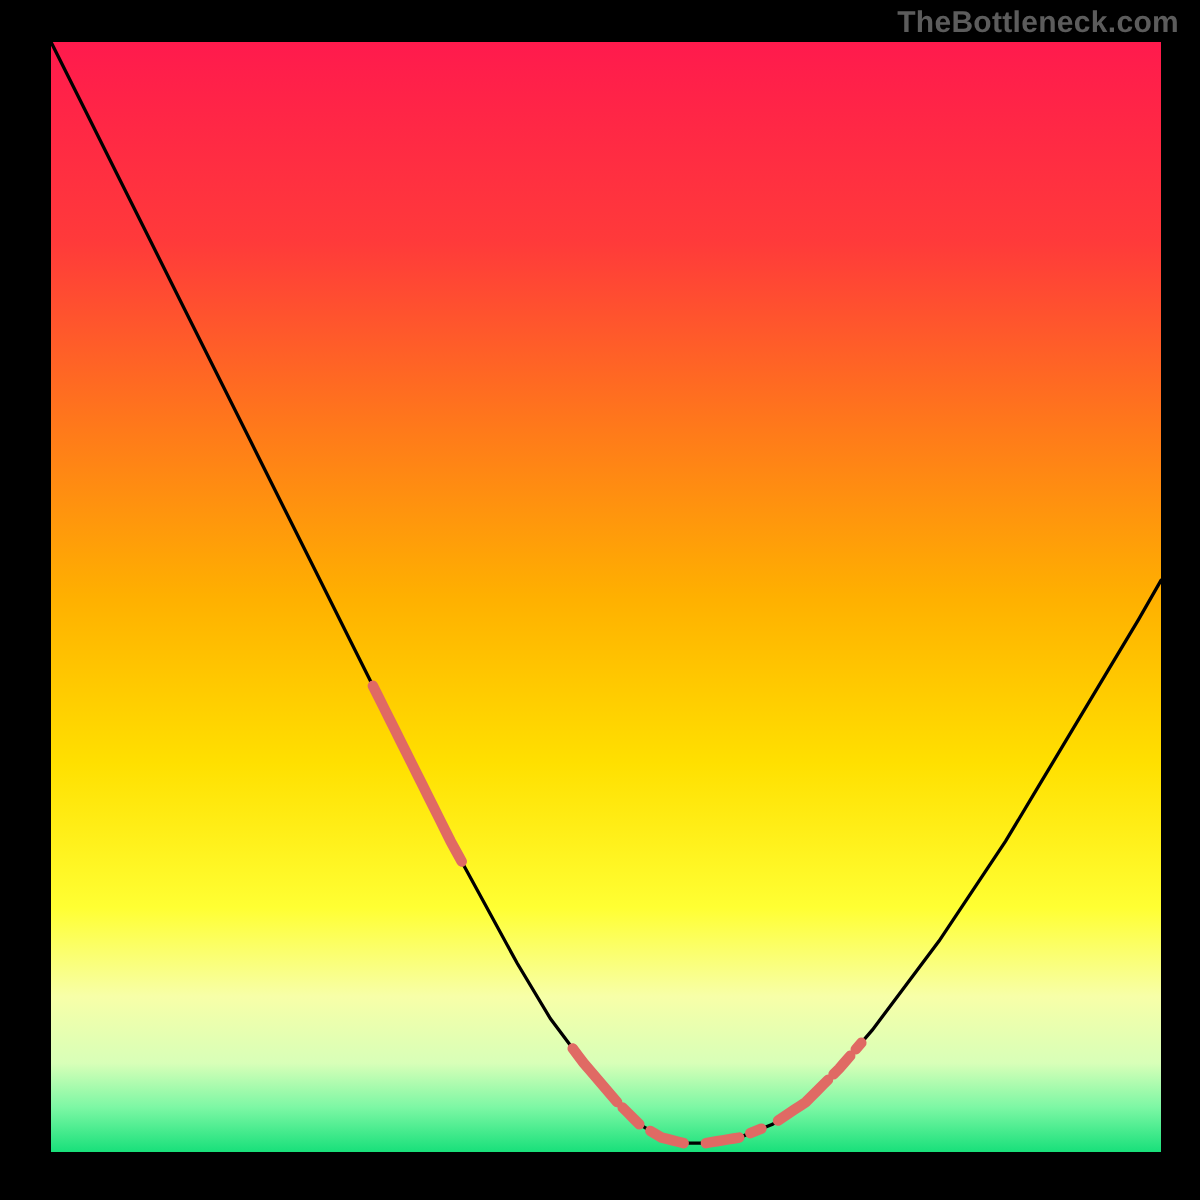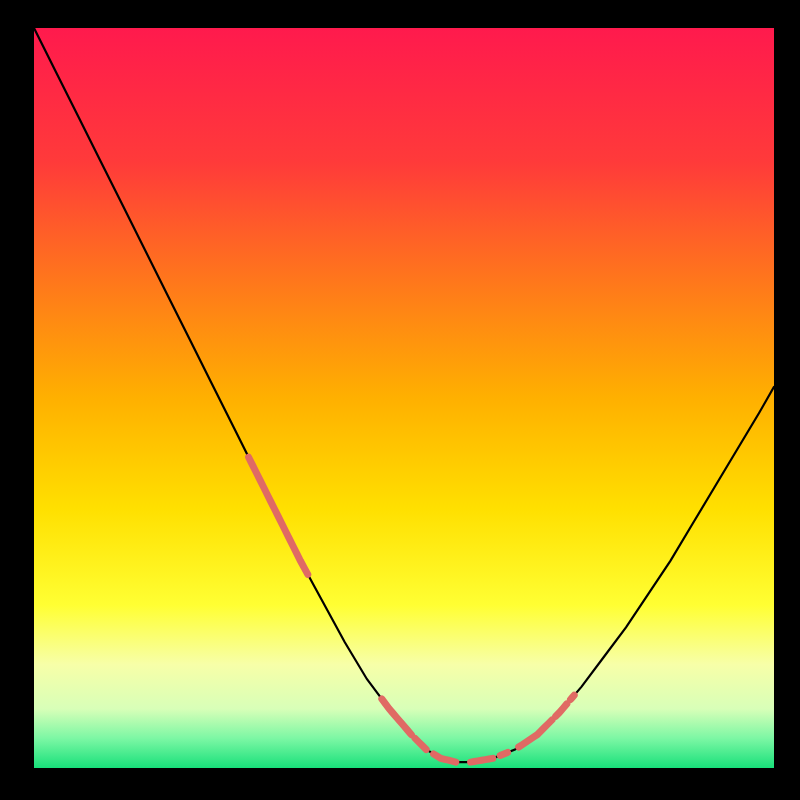--- a/index.html
+++ b/index.html
@@ -65,13 +65,14 @@
           <path d="M399.60 725.94 L403.30 728.16 L407.00 730.38 L410.70 731.30 L414.40 732.23 L418.10 733.15 L421.80 734.08" fill="none" stroke="#e06a64" stroke-width="7" stroke-linecap="round"></path>
           <path d="M436.60 734.08 L440.30 733.46 L444.00 732.85 L447.70 732.23 L451.40 731.61 L455.10 731.00 L458.80 730.38" fill="none" stroke="#e06a64" stroke-width="7" stroke-linecap="round"></path>
           <path d="M466.20 727.42 L469.90 725.94 L473.60 724.46" fill="none" stroke="#e06a64" stroke-width="7" stroke-linecap="round"></path>
           <path d="M484.70 719.03 L488.40 716.57 L492.10 714.10 L495.80 711.63 L499.50 709.17 L503.20 706.70 L506.90 703.00 L510.60 699.30 L514.30 695.60 L518.00 691.90" fill="none" stroke="#e06a64" stroke-width="7" stroke-linecap="round"></path>
           <path d="M521.70 688.20 L525.40 684.50 L529.10 680.18 L532.80 675.87" fill="none" stroke="#e06a64" stroke-width="7" stroke-linecap="round"></path>
           <path d="M536.50 671.55 L538.35 669.39 L540.20 667.23" fill="none" stroke="#e06a64" stroke-width="7" stroke-linecap="round"></path>
         </g>
     </svg>
   </div>
 
+  <div class="watermark" id="watermark" style="font-size: 20px; top: 4px; right: 14px; color: rgb(92, 92, 92);">TheBottleneck.com</div>
 </div>
 
 </body></html>

